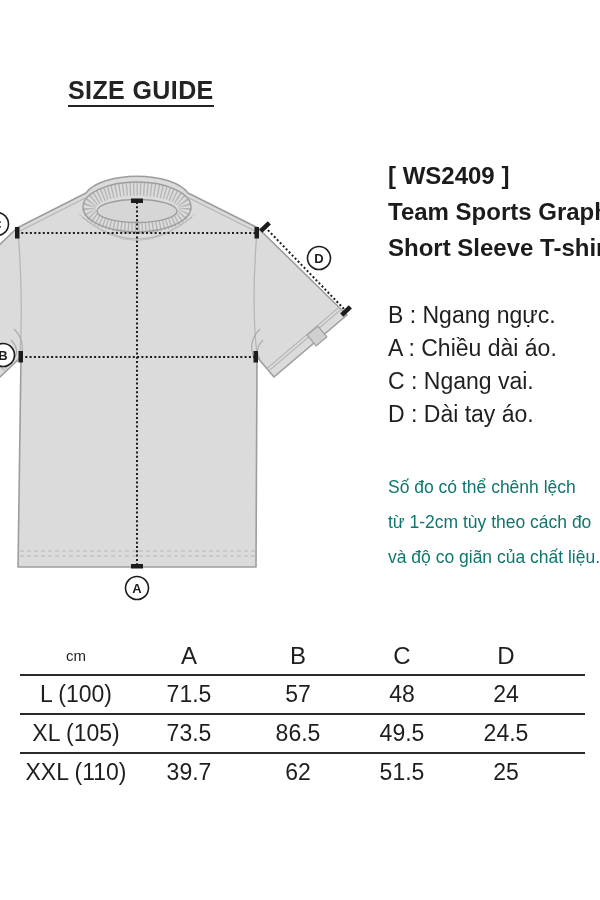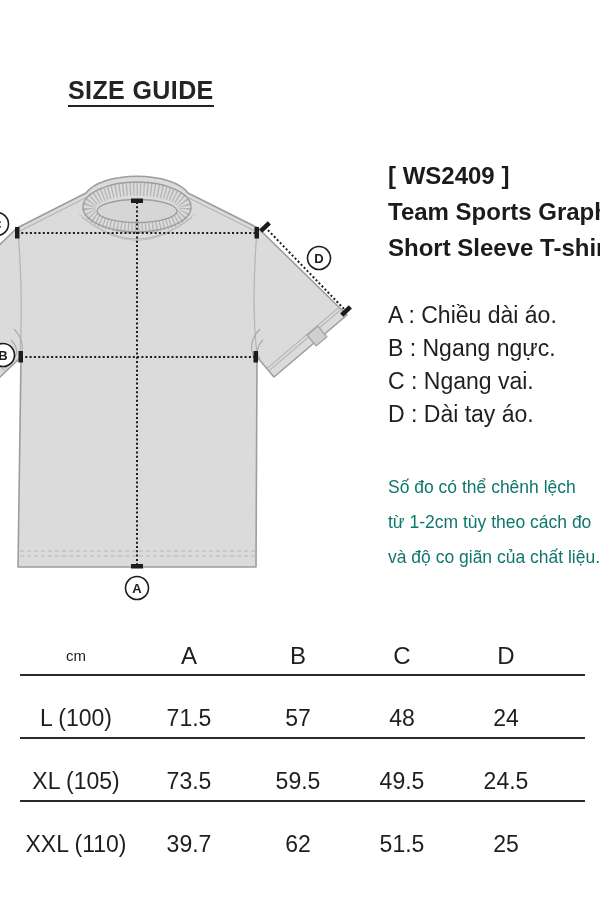--- a/index.html
+++ b/index.html
@@ -27,21 +27,21 @@
 
   .size-table{position:absolute;left:20px;top:637px;width:565px;}
   .t-row{
     display:grid;grid-template-columns:112px 114px 104px 104px 104px;
     align-items:center;height:37px;
   }
   .t-row .cell{text-align:center;font-size:23px;color:#1e1e1e;}
   .t-head{border-bottom:2px solid #2a2a2a;}
   .t-head .cell{font-size:24px;}
   .t-head .unit{font-size:15px;font-weight:normal;}
-  .t-body-row{border-bottom:2px solid #2a2a2a;margin-top:24px;}
+  .t-body-row{border-bottom:2px solid #2a2a2a;}
   .t-body-row.last{border-bottom:none;}
 
   svg text.marker-letter{
     font-family:"Liberation Sans","DejaVu Sans",sans-serif;
     font-size:13px;font-weight:600;fill:#1c1c1c;
   }
 </style>
 </head>
 <body>
 
@@ -114,22 +114,22 @@
   </g>
 </svg>
 
 <div class="product">
   <div class="p-line">[ WS2409 ]</div>
   <div class="p-line">Team Sports Graphic</div>
   <div class="p-line">Short Sleeve T-shirt</div>
 </div>
 
 <div class="legend">
+  <div class="l-line">B : Ngang ngực.</div>
   <div class="l-line">A : Chiều dài áo.</div>
-  <div class="l-line">B : Ngang ngực.</div>
   <div class="l-line">C : Ngang vai.</div>
   <div class="l-line">D : Dài tay áo.</div>
 </div>
 
 <div class="note">
   <div class="n-line">Số đo có thể chênh lệch</div>
   <div class="n-line">từ 1-2cm tùy theo cách đo</div>
   <div class="n-line">và độ co giãn của chất liệu.</div>
 </div>
 
@@ -144,21 +144,21 @@
   <div class="t-row t-body-row">
     <div class="cell">L (100)</div>
     <div class="cell">71.5</div>
     <div class="cell">57</div>
     <div class="cell">48</div>
     <div class="cell">24</div>
   </div>
   <div class="t-row t-body-row">
     <div class="cell">XL (105)</div>
     <div class="cell">73.5</div>
-    <div class="cell">59.5</div>
+    <div class="cell">86.5</div>
     <div class="cell">49.5</div>
     <div class="cell">24.5</div>
   </div>
   <div class="t-row t-body-row last">
     <div class="cell">XXL (110)</div>
     <div class="cell">39.7</div>
     <div class="cell">62</div>
     <div class="cell">51.5</div>
     <div class="cell">25</div>
   </div>

